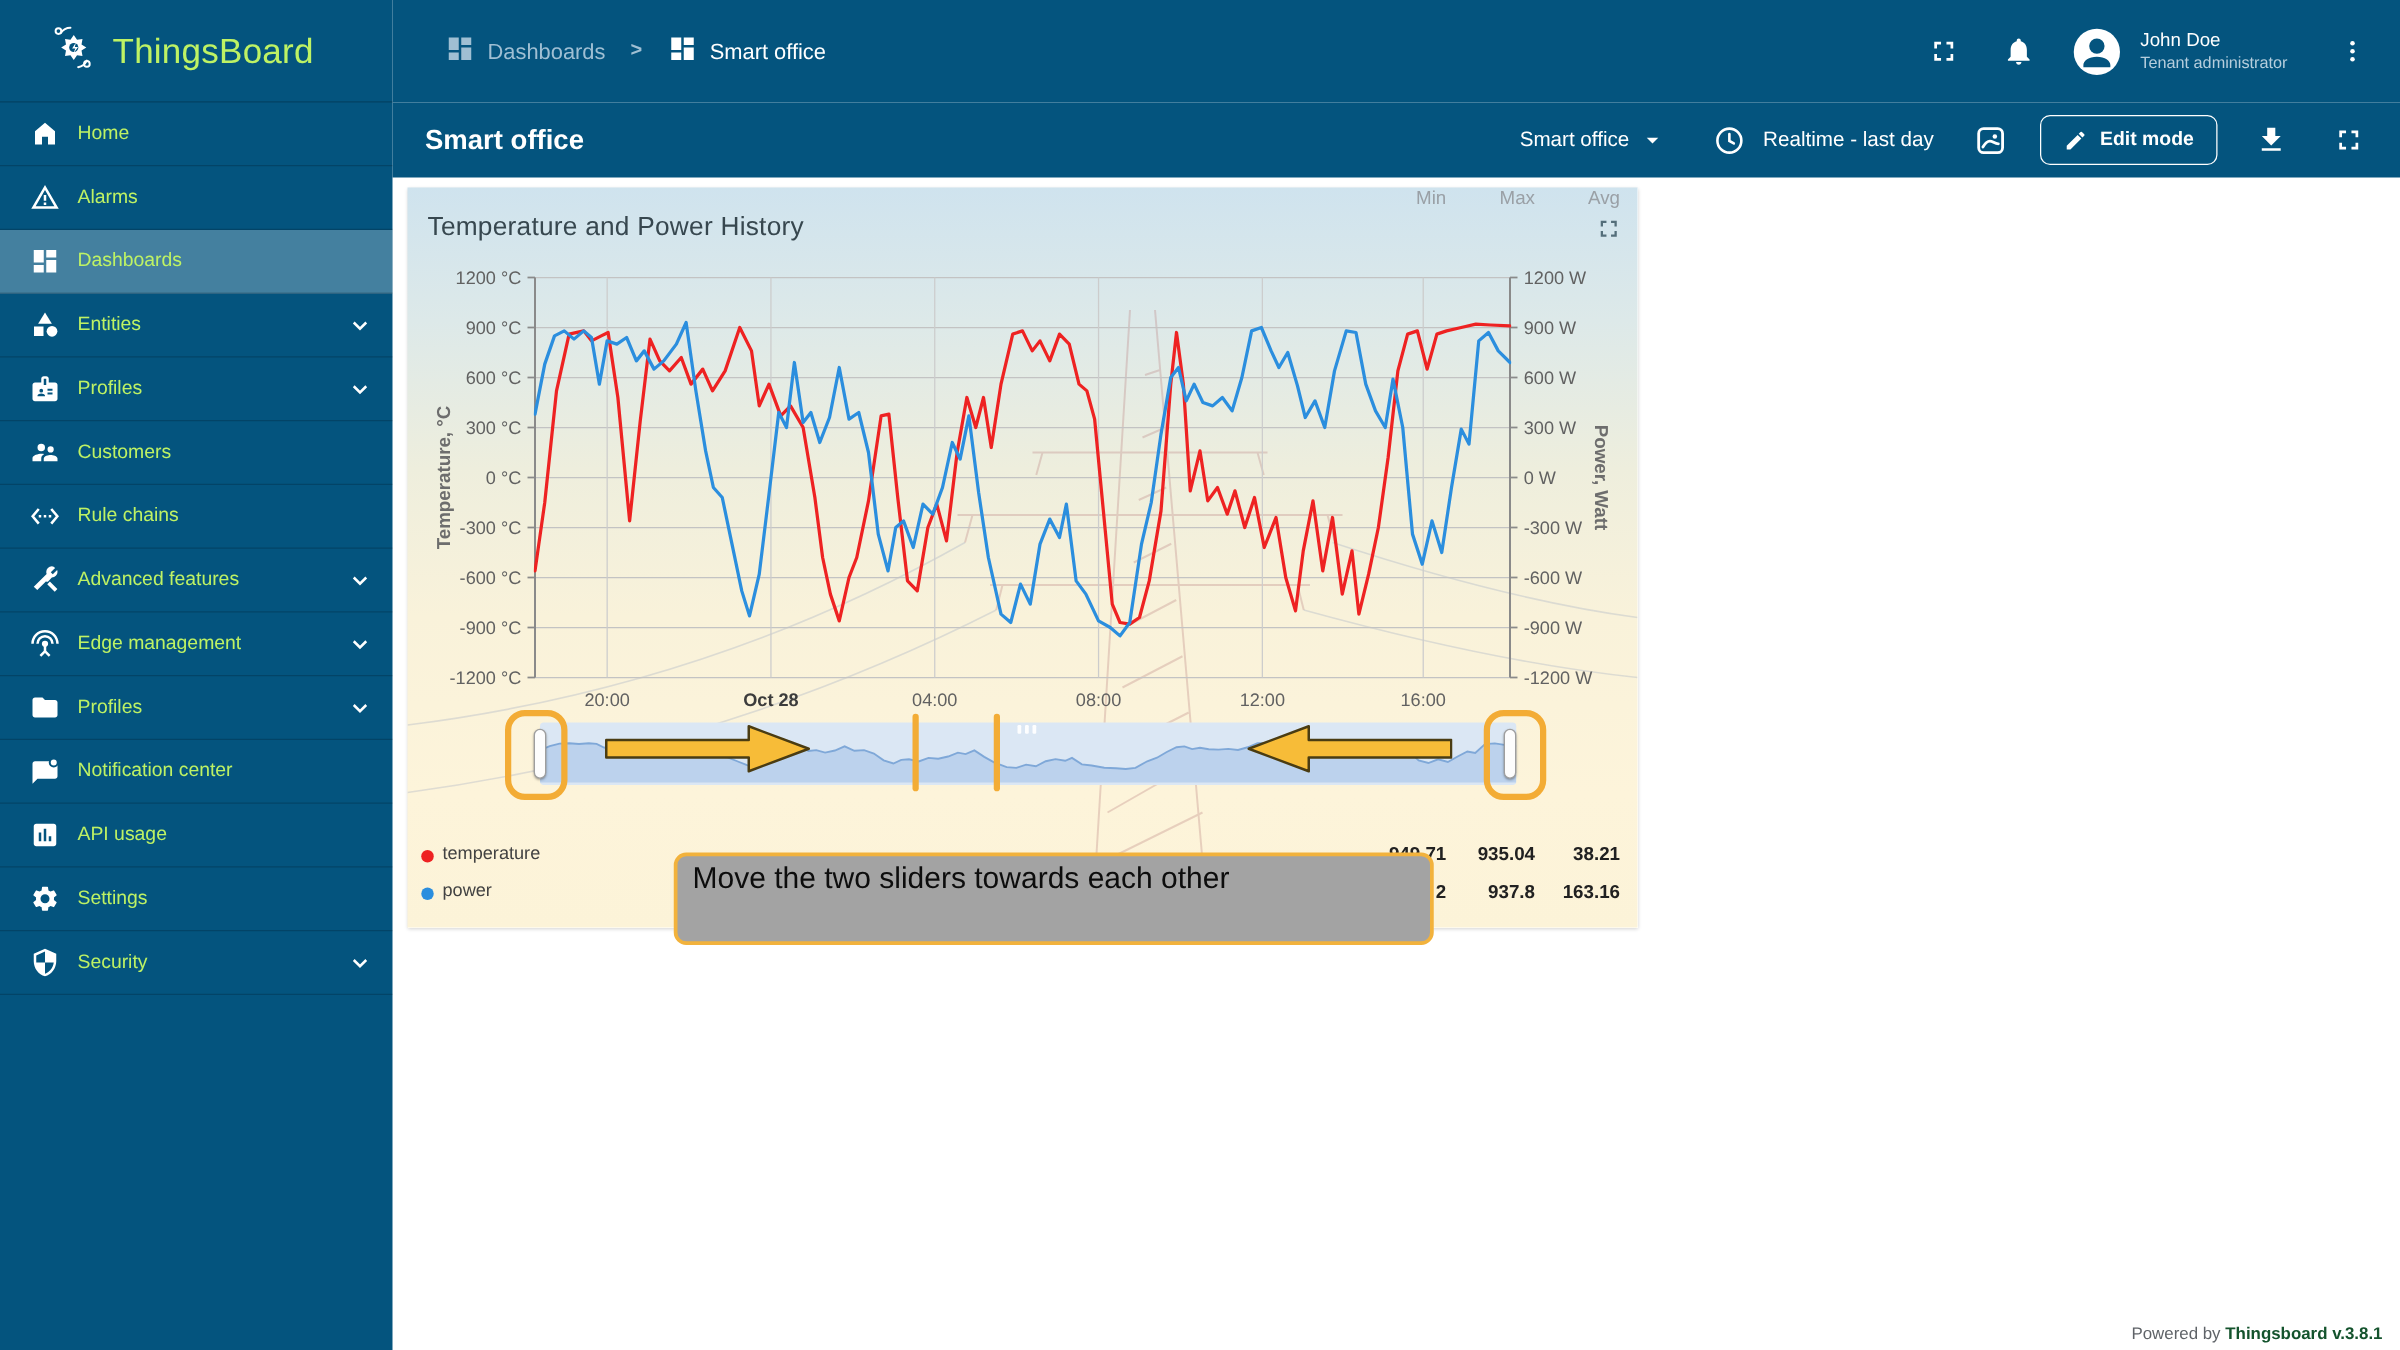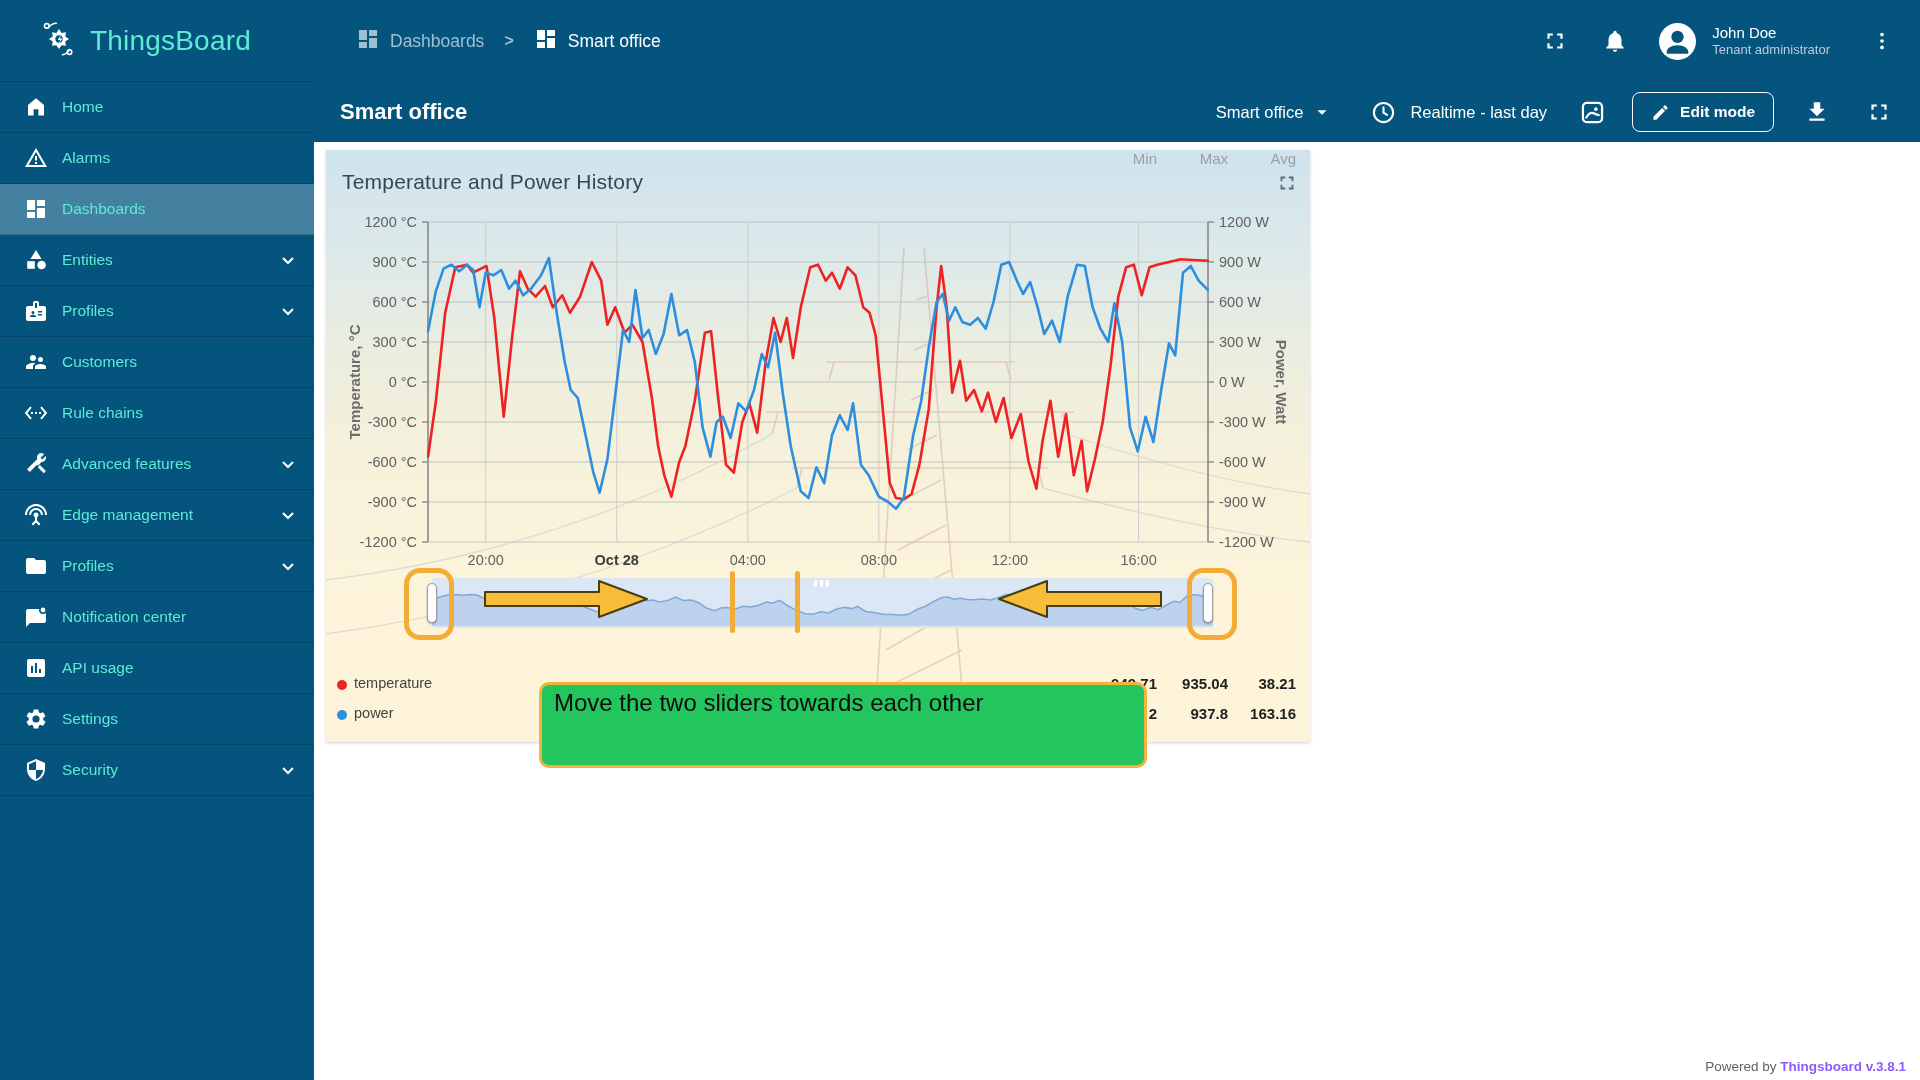--- a/index.html
+++ b/index.html
@@ -2,21 +2,21 @@
 <html><head>
 <meta charset="utf-8">
 <style>
   * { margin:0; padding:0; box-sizing:border-box; }
   html,body { width:1920px; height:1080px; overflow:hidden; background:#fff;
     font-family:"Liberation Sans","DejaVu Sans",sans-serif; }
   .app { position:relative; width:1920px; height:1080px; }
 
   
   .sidebar { position:absolute; left:0; top:0; width:314px; height:1080px;
-    background:#04547e; color:#5eead4; z-index:5; }
+    background:#04547e; color:#bef264; z-index:5; }
   .logo-row { height:82px; display:flex; align-items:center; padding-left:38px;
     border-bottom:1px solid rgba(0,0,0,0.22); }
   .logo-row .brand { font-size:28px; font-weight:500; letter-spacing:0.2px; margin-left:10px; }
   .nav-item { height:51px; display:flex; align-items:center; padding-left:24px;
     border-bottom:1px solid rgba(0,0,0,0.18); cursor:pointer; position:relative; }
   .nav-item .nicon { width:24px; height:24px; flex:0 0 24px; display:flex; align-items:center; }
   .nav-item .nlabel { margin-left:14px; font-size:15.5px; font-weight:500; }
   .nav-item.active { background:rgba(255,255,255,0.26); }
   .nav-item .chev { position:absolute; right:14px; top:50%; margin-top:-12px; }
 
@@ -81,27 +81,27 @@
 
   
   .legend-head { position:absolute; top:494px; font-size:14.5px; color:#9aa0a6; }
   .legend-row { position:absolute; height:20px; }
   .lg-dot { position:absolute; left:11px; top:5px; width:10px; height:10px; border-radius:50%; }
   .lg-name { position:absolute; left:28px; top:0; font-size:14.5px; color:#424242; }
   .lg-val { position:absolute; top:0; font-size:15px; font-weight:700; color:#212121; text-align:left; }
   .col-min { right:153px; } .col-max { right:82px; } .col-avg { right:14px; }
 
   
-  .callout { position:absolute; left:225px; top:540px; width:608px; height:86px;
-    background:#22c55e; border:3px solid #f2b23c; border-radius:10px; padding:1px 12px;
+  .callout { position:absolute; left:225px; top:540px; width:608px; height:74px;
+    background:#a3a3a3; border:3px solid #f2b23c; border-radius:10px; padding:1px 12px;
     color:#0d0d0d; font-size:24px; line-height:33px; z-index:10; }
 
   
   .powered { position:absolute; right:14px; bottom:6px; font-size:13.5px; color:#5f6368; }
-  .powered a { color:#8b5cf6; font-weight:700; text-decoration:none; }
+  .powered a { color:#14532d; font-weight:700; text-decoration:none; }
 </style>
 </head>
 <body>
 
 <div class="app">
 
   <aside class="sidebar">
     <div class="logo-row">
       <span>
         <svg width="42" height="42" viewBox="0 0 48 48" fill="none">

